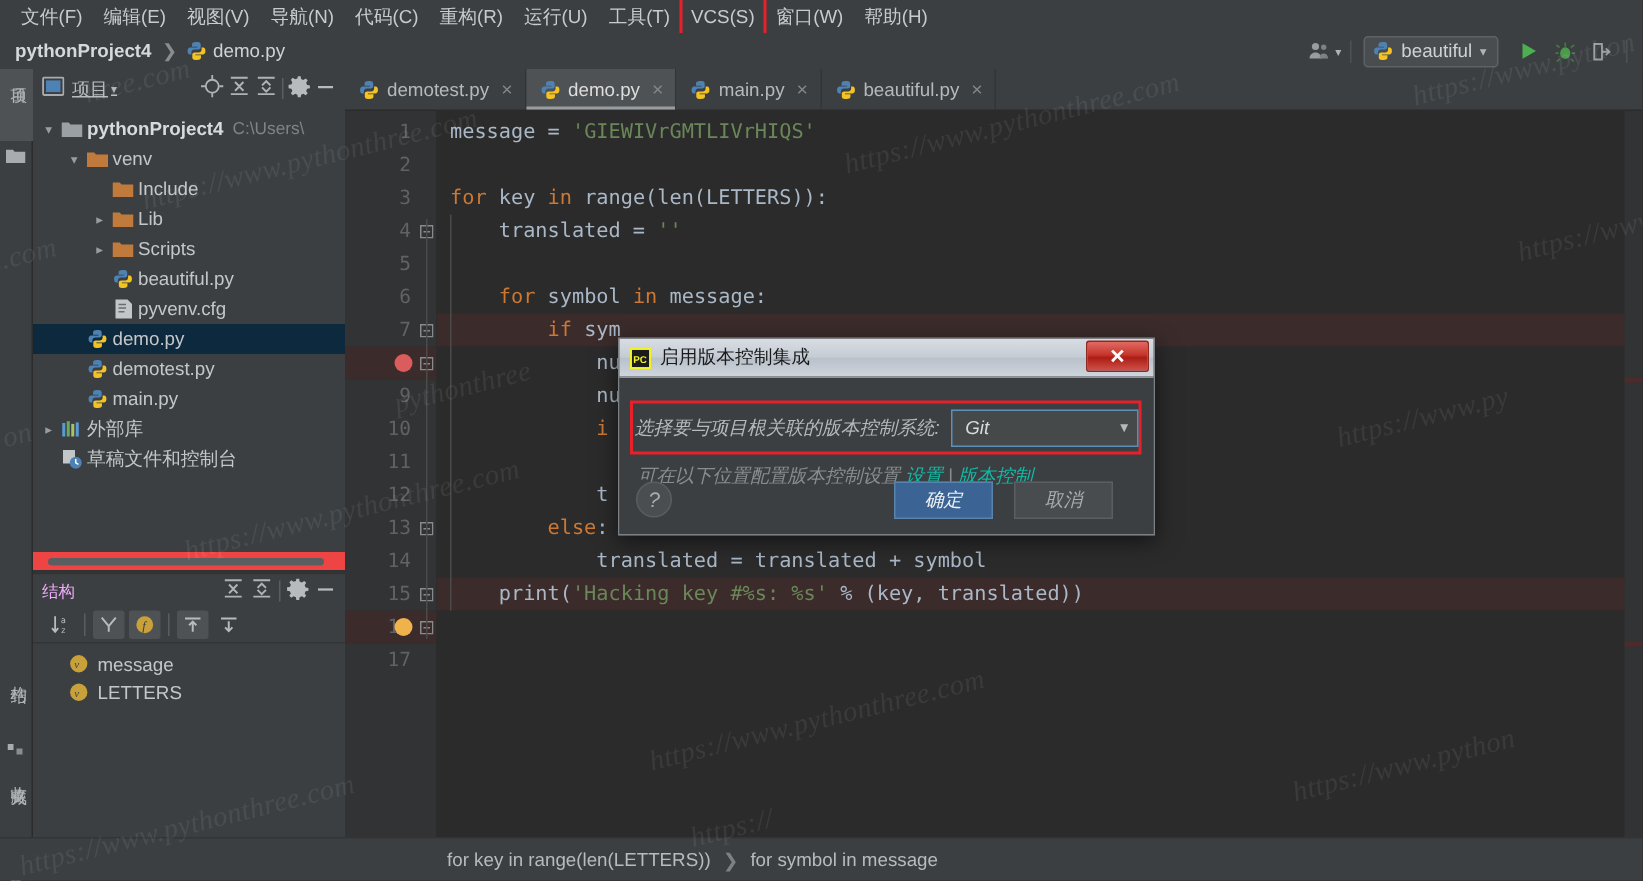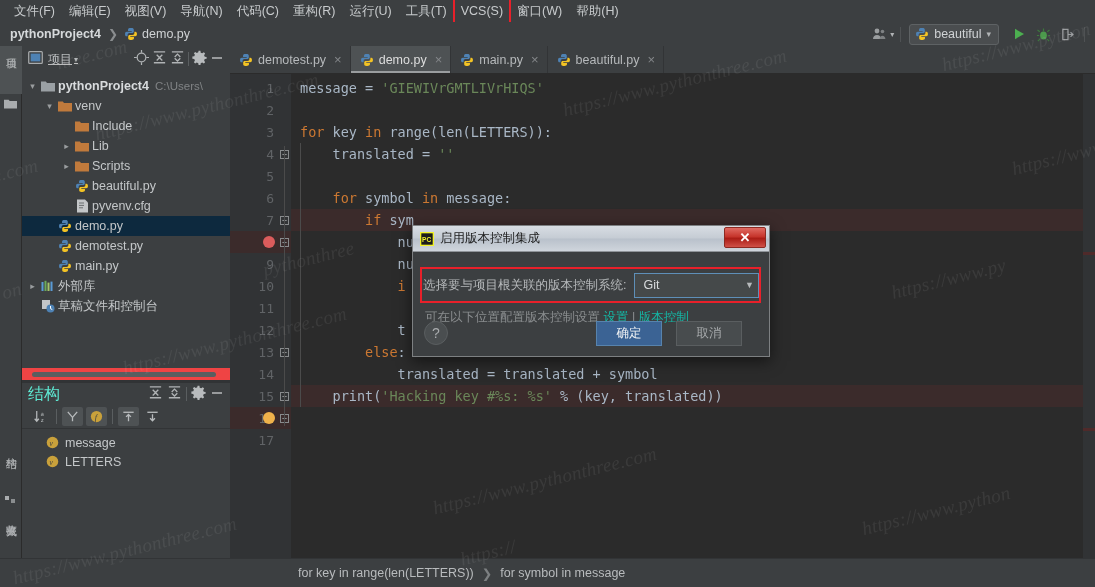--- a/index.html
+++ b/index.html
@@ -126,21 +126,21 @@
 
   
   #hsplit { position: absolute; left: 22px; top: 380px; width: 208px; height: 3px; background: #313335; z-index: 11; }
 
   
   #structpanel {
     position: absolute; left: 22px; top: 383px; width: 208px; height: 175px;
     background: #3c3f41; z-index: 11;
   }
   #structheader { height: 22px; display: flex; align-items: center; padding-left: 6px; }
-  #structheader .ttl { font-size: 16px; color: #5eead4; }
+  #structheader .ttl { font-size: 11px; color: #f0abfc; }
   #structheader .icons { margin-left: auto; display: flex; align-items: center; gap: 4px; padding-right: 6px; }
   #structtoolbar {
     height: 24px; display: flex; align-items: center; gap: 3px; padding-left: 8px;
     border-bottom: 1px solid #323436;
   }
   .sbtn { width: 21px; height: 19px; display: flex; align-items: center; justify-content: center; border-radius: 2px; }
   .sbtn.on { background: #4e5254; }
   #structlist { padding-top: 4px; }
   .srow { height: 19px; display: flex; align-items: center; font-size: 12.5px; color: #c4c7c9; padding-left: 24px; }
   .srow .dot { margin-right: 6px; display: flex; }
@@ -236,21 +236,21 @@
   #dlgtitle .t { font-size: 12.5px; color: #1a1a1a; margin-left: 6px; font-weight: normal; }
   #dlgclose {
     position: absolute; right: 3px; top: 1px; width: 42px; height: 21px;
     background: linear-gradient(to bottom, #e06a62 0%, #c6352c 45%, #ab1d16 55%, #d05148 100%);
     border: 1px solid #8d2a22; border-radius: 2px;
     display: flex; align-items: center; justify-content: center;
     color: #fff; font-size: 13px; font-weight: bold;
   }
   #dlgbody {
     position: absolute; top: 26px; left: 0; right: 0; bottom: 0;
-    background: #3c3f41; padding: 1px;
+    background: #3c3f41; padding: 1px; font-style: italic;
   }
   #dlgrow {
     position: absolute; top: 17px; left: 10px; right: 10px; height: 32px;
     display: flex; align-items: center;
   }
   #dlgrow::before {
     content: ""; position: absolute; left: -3px; top: -2px; right: -2px; bottom: -2px;
     border: 2px solid #e8202a;
   }
   #dlglabel { font-size: 12.5px; color: #b6b9bb; white-space: nowrap; }

